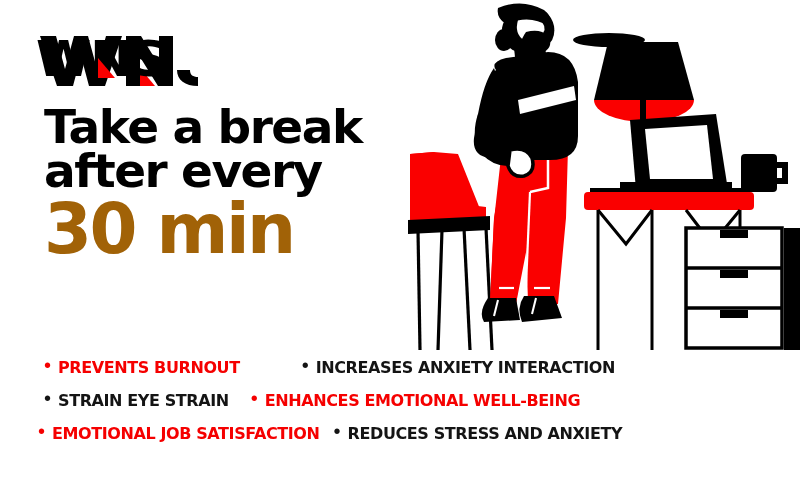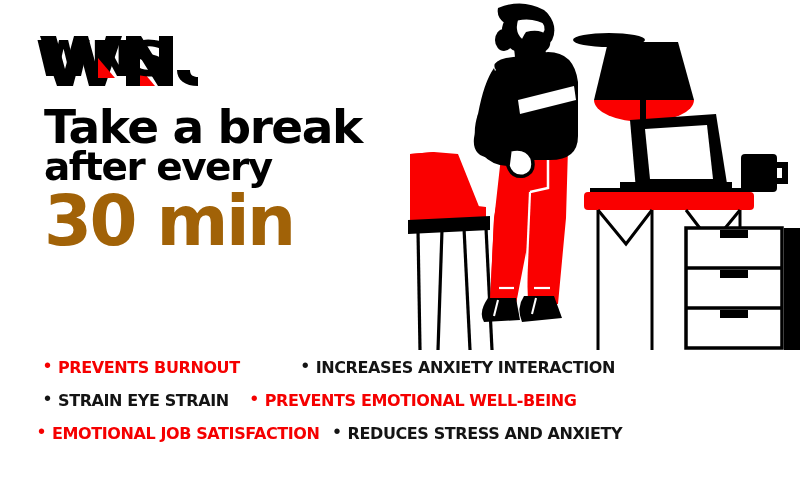--- a/index.html
+++ b/index.html
@@ -42,21 +42,21 @@
   }
   .hl-line {
     font-family: "DejaVu Sans", sans-serif;
     font-weight: 700;
     color: #000000;
     letter-spacing: -1.5px;
     line-height: 0.99;
     white-space: nowrap;
   }
   .hl-1 { font-size: 47px; }
-  .hl-2 { font-size: 39px; margin-top: -3px; }
+  .hl-2 { font-size: 47px; margin-top: -3px; }
   .hl-3 {
     font-size: 69px;
     color: #a16207;
     margin-top: 1px;
     letter-spacing: -2.5px;
   }
 
   
   #illustration {
     position: absolute;
@@ -251,21 +251,21 @@
     </div>
 
     <div class="benefit-row row-2">
       <span class="benefit c-black">
         <span class="bullet-dot">•</span>
         <span class="benefit-label">STRAIN EYE STRAIN</span>
       </span>
       <span class="gap-2"></span>
       <span class="benefit c-red">
         <span class="bullet-dot">•</span>
-        <span class="benefit-label">PREVENTS EMOTIONAL WELL-BEING</span>
+        <span class="benefit-label">ENHANCES EMOTIONAL WELL-BEING</span>
       </span>
     </div>
 
     <div class="benefit-row row-3">
       <span class="benefit c-red">
         <span class="bullet-dot">•</span>
         <span class="benefit-label">EMOTIONAL JOB SATISFACTION</span>
       </span>
       <span class="gap-3"></span>
       <span class="benefit c-black">

